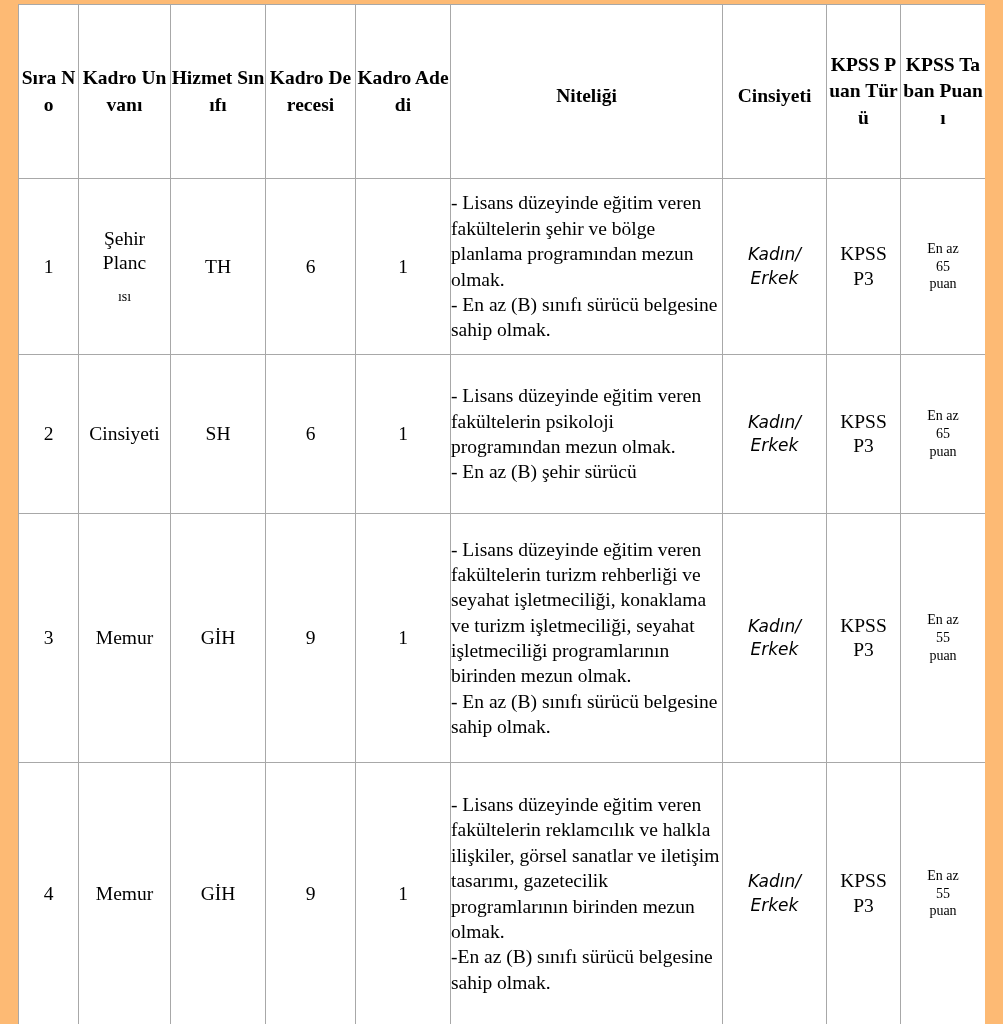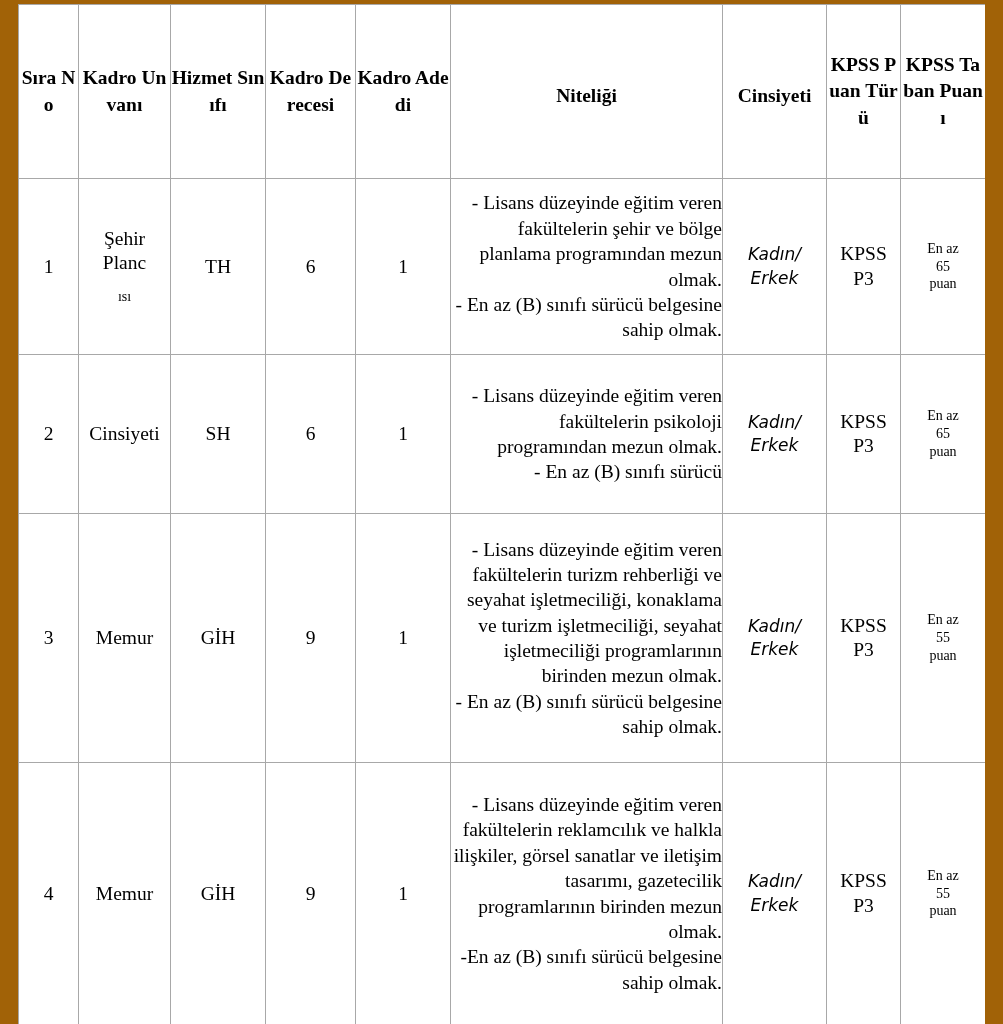--- a/index.html
+++ b/index.html
@@ -12,21 +12,21 @@
     font-family: "Liberation Serif", "DejaVu Serif", serif;
     color: #000000;
     -webkit-font-smoothing: antialiased;
   }
 
   .page {
     position: relative;
     width: 1003px;
     height: 1024px;
     overflow: hidden;
-    background: #a16207;
+    background: #fdba74;
   }
 
   
   .table-wrap {
     position: absolute;
     left: 18px;
     top: 4px;
     width: 967px;
     overflow: hidden;
   }
@@ -102,21 +102,21 @@
     line-height: 1.25;
     margin-top: 13px;
   }
   .unvan-frag {
     display: block;
   }
 
   td.nitelik {
     font-size: 19.5px;
     line-height: 1.30;
-    text-align: right;
+    text-align: left;
     vertical-align: top;
     padding: 7px 6px 0 9px;
     white-space: pre-line;
   }
 
   td.cinsiyet {
     text-align: center;
     font-family: "DejaVu Sans", "Liberation Sans", sans-serif;
     font-size: 17px;
     line-height: 1.36;
@@ -211,21 +211,21 @@
 puan</td>
         </tr>
 
         <tr class="row-2">
           <td class="center">2</td>
           <td class="unvan">Cinsiyeti</td>
           <td class="center">SH</td>
           <td class="center">6</td>
           <td class="center">1</td>
           <td class="nitelik">- Lisans düzeyinde eğitim veren fakültelerin psikoloji programından mezun olmak.
-- En az (B) sınıfı sürücü</td>
+- En az (B) şehir sürücü</td>
           <td class="cinsiyet">Kadın/
 Erkek</td>
           <td class="puanturu">KPSS
 P3</td>
           <td class="tabanpuan">En az
 65
 puan</td>
         </tr>
 
         <tr class="row-3">

